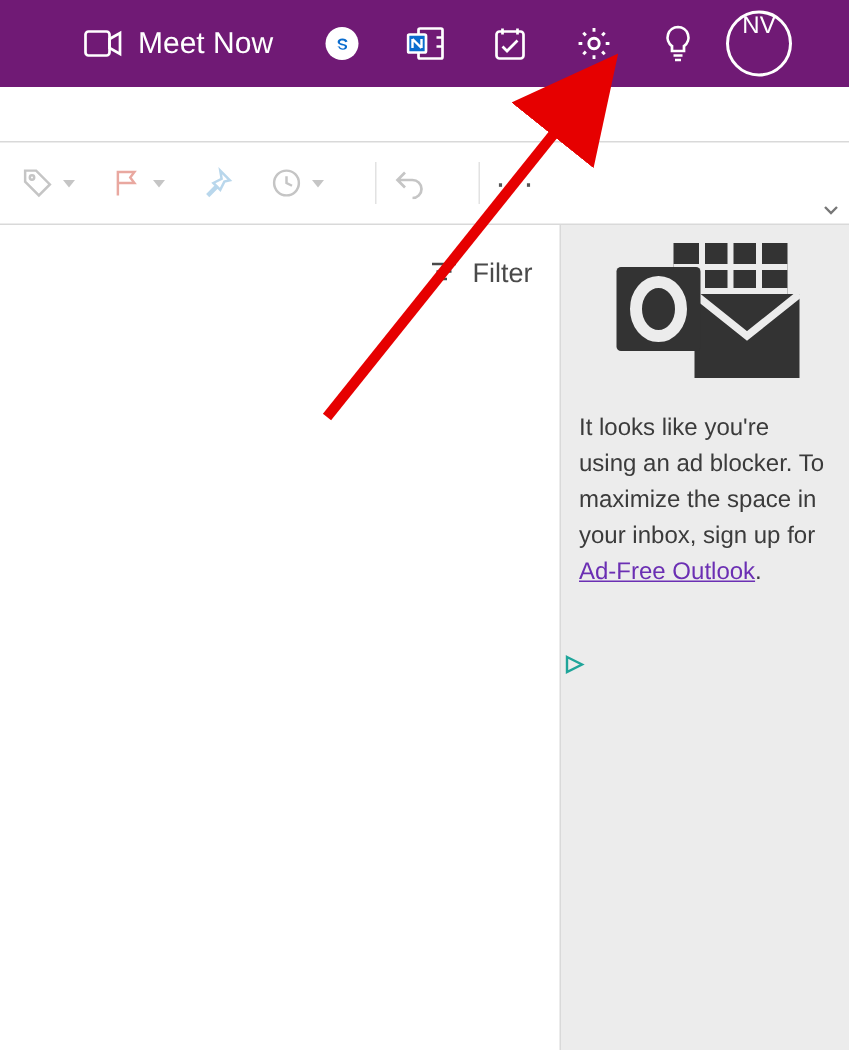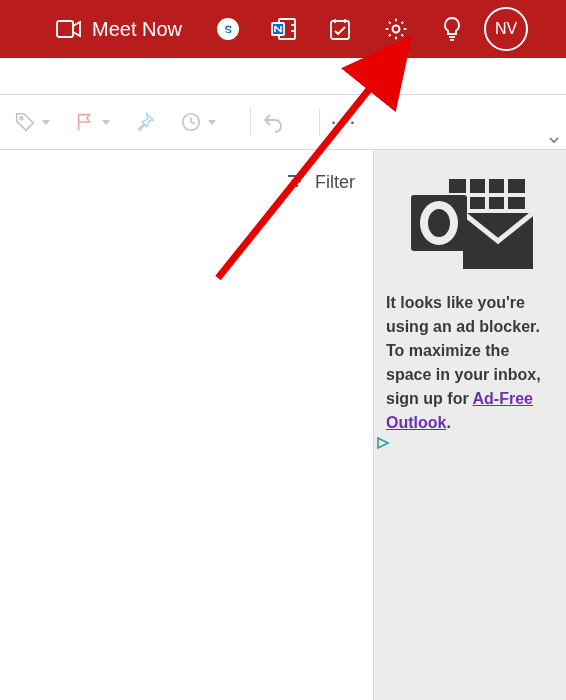--- a/index.html
+++ b/index.html
@@ -1,21 +1,21 @@
 <!DOCTYPE html>
 <html><head>
 <meta charset="utf-8">
 <style>
   * { box-sizing: border-box; margin: 0; padding: 0; }
   html, body { width: 566px; height: 700px; font-family: "Segoe UI", Arial, sans-serif; background: #fff; overflow: hidden; }
 
   
   .header {
     height: 58px;
-    background: #b91c1c;
+    background: #701a75;
     display: flex;
     align-items: center;
     padding: 0 6px;
     color: #fff;
   }
   .header .meet-now {
     display: flex;
     align-items: center;
     gap: 10px;
     margin-left: 50px;
@@ -35,21 +35,20 @@
     justify-content: center;
     cursor: pointer;
   }
   .header svg { display: block; }
   .avatar {
     width: 44px;
     height: 44px;
     border: 2px solid #fff;
     border-radius: 50%;
     display: flex;
-    align-items: center;
     justify-content: center;
     font-size: 16px;
     color: #fff;
     margin-left: 4px;
     cursor: pointer;
   }
 
   
   .toolbar {
     margin-top: 36px;
@@ -114,26 +113,25 @@
     display: flex;
     align-items: flex-end;
     gap: 10px;
     color: #4a4a4a;
     font-size: 18px;
     cursor: pointer;
   }
   .right-pane {
     width: 192px;
     background: #ececec;
-    padding: 27px 12px 10px 12px;
+    padding: 10px 12px 10px 12px;
     font-size: 16px;
     color: #3b3b3b;
     line-height: 1.5;
     position: relative;
-    font-weight: bold;
   }
   .right-pane .logo-wrap {
     display: flex;
     justify-content: center;
     margin-bottom: 18px;
   }
   .right-pane a {
     color: #6b2fb3;
     text-decoration: underline;
   }

